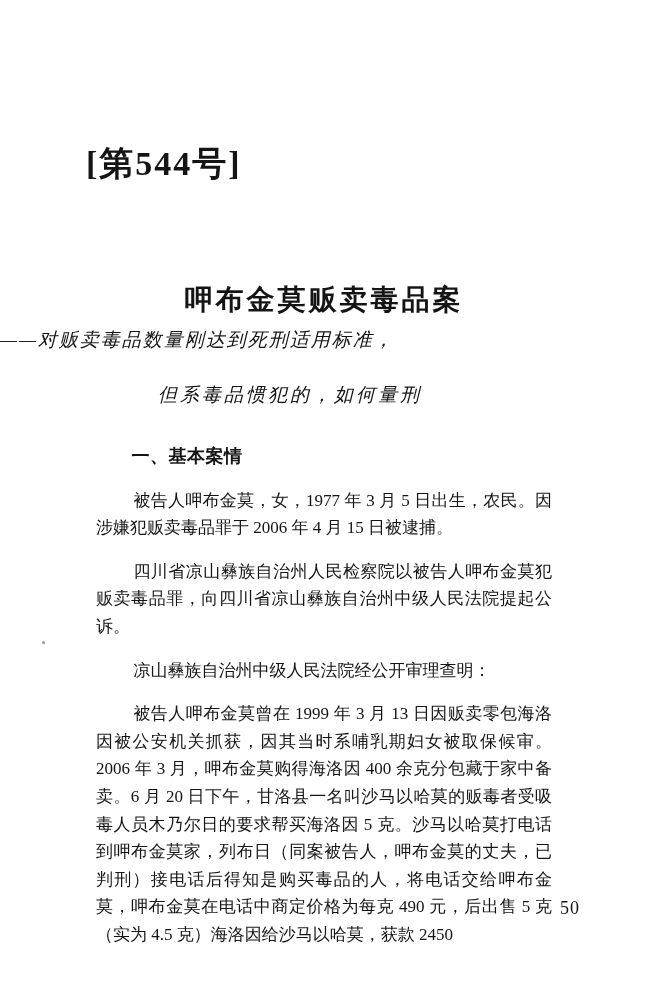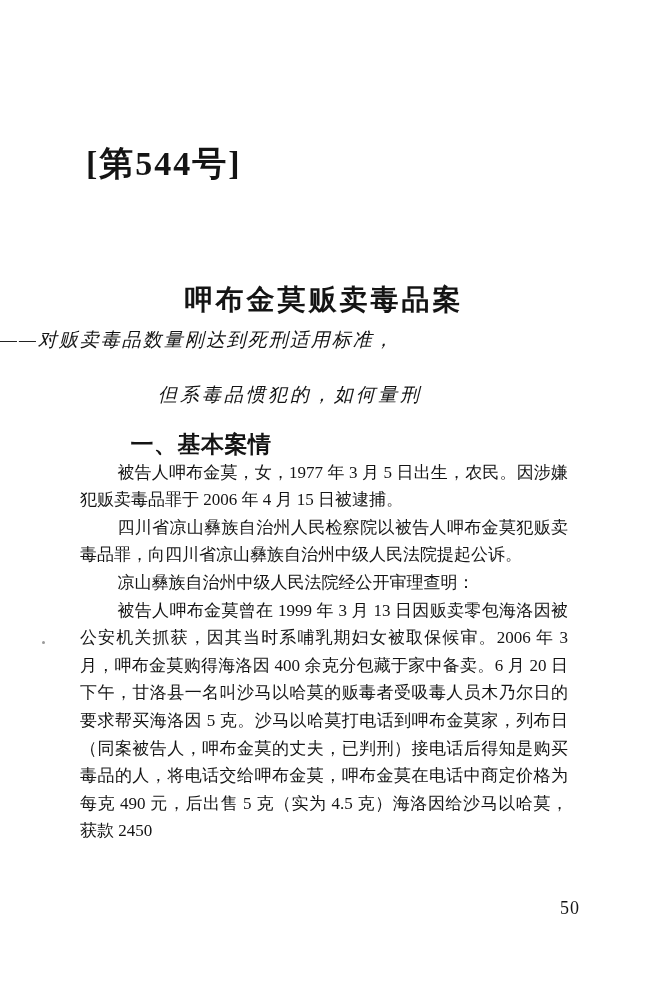--- a/index.html
+++ b/index.html
@@ -69,29 +69,29 @@
     position: absolute;
     top: 431px;
     left: 80px;
     width: 488px;
     font-size: 17px;
     line-height: 27.6px;
     text-align: justify;
     text-justify: inter-ideograph;
   }
   .section-heading {
-    margin: 0;
+    margin: 12px;
     font-family: "Liberation Sans", "DejaVu Sans", sans-serif;
-    font-size: 23px;
+    font-size: 18px;
     font-weight: bold;
     text-indent: 2.2em;
     letter-spacing: 0.5px;
   }
   .content p {
-    margin: 0;
+    margin: 16px;
     text-indent: 2.2em;
     font-family: Liberation Serif, serif;
   }
   .page-number {
     position: absolute;
     top: 898px;
     left: 560px;
     font-size: 18px;
     letter-spacing: 1px;
   }

